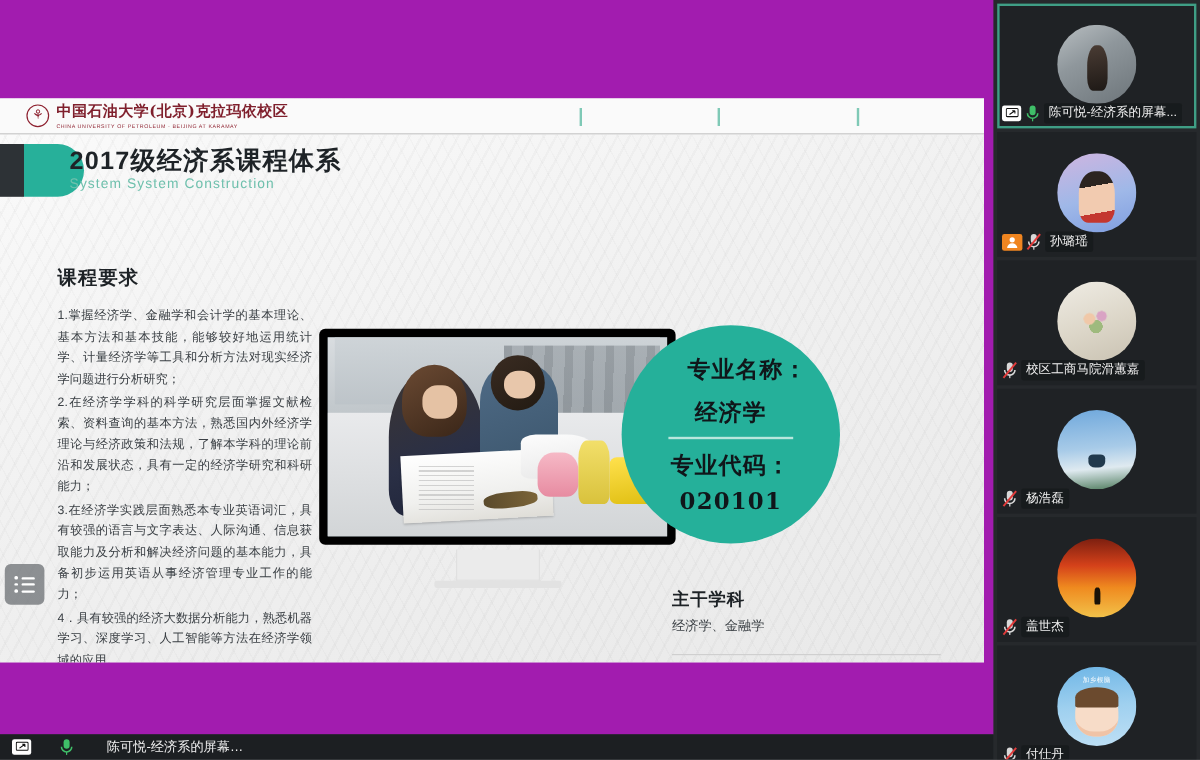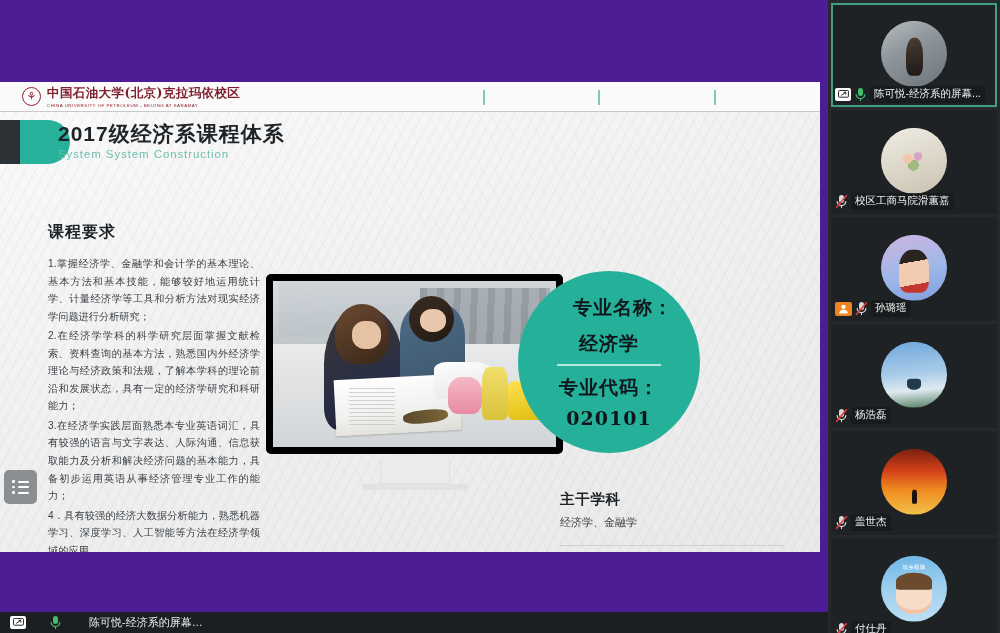--- a/index.html
+++ b/index.html
@@ -7,21 +7,21 @@
     width: 1000px; height: 633px;
     background: #2b2f33;
     font-family: "Liberation Sans", "DejaVu Sans", sans-serif;
     overflow: hidden;
   }
   #app { position: relative; width: 1000px; height: 633px; background: #2b3034; }
 
   
   #share-area {
     position: absolute; left: 0; top: 0; width: 828px; height: 612px;
-    background: #4c1d95; overflow: hidden;
+    background: #a21caf; overflow: hidden;
   }
   #slide {
     position: absolute; left: 0; top: 82px; width: 820px; height: 470px;
     background: #f2f2f2; overflow: hidden;
   }
   #slide::before{
     content:""; position:absolute; inset:0;
     background:
       repeating-linear-gradient(118deg, rgba(0,0,0,0.022) 0 2px, rgba(255,255,255,0) 2px 9px),
       repeating-linear-gradient(62deg, rgba(0,0,0,0.018) 0 1px, rgba(255,255,255,0) 1px 11px),
@@ -352,55 +352,55 @@
               <path d="M2.2 7.3a4.3 4.3 0 0 0 8.6 0" stroke="#3fbf68" stroke-width="1.3" fill="none"></path>
               <rect x="6" y="11.5" width="1" height="2.6" fill="#3fbf68"></rect>
             </svg>
         </span>
         <span class="name-txt">陈可悦-经济系的屏幕...</span>
       </div>
     </div>
 
     <div class="tile">
       <div class="avatar">
-          <div class="av av-b"></div>
-        </div>
-      <div class="name-bar">
+          <div class="av av-c"></div>
+        </div>
+      <div class="name-bar">
+        <span class="badge-host">
+          <svg viewBox="0 0 13 12" width="11" height="10">
+              <circle cx="6.5" cy="3.4" r="2.6" fill="#fff"></circle>
+              <path d="M1.4 11.5a5.1 4.6 0 0 1 10.2 0z" fill="#fff"></path>
+            </svg>
+        </span>
         <span class="mic-off">
           <svg viewBox="0 0 13 15" width="13" height="15">
               <rect x="4" y="1" width="5" height="8" rx="2.5" fill="#d8d8d8"></rect>
               <path d="M2.2 7.3a4.3 4.3 0 0 0 8.6 0" stroke="#d8d8d8" stroke-width="1.3" fill="none"></path>
               <rect x="6" y="11.5" width="1" height="2.6" fill="#d8d8d8"></rect>
               <path d="M1.2 13.8 L11.8 1.2" stroke="#e23b3b" stroke-width="1.6"></path>
             </svg>
         </span>
-        <span class="name-txt">校区工商马院滑蕙嘉</span>
+        <span class="name-txt">孙璐瑶</span>
       </div>
     </div>
 
     <div class="tile">
       <div class="avatar">
-          <div class="av av-c"></div>
-        </div>
-      <div class="name-bar">
-        <span class="badge-host">
-          <svg viewBox="0 0 13 12" width="11" height="10">
-              <circle cx="6.5" cy="3.4" r="2.6" fill="#fff"></circle>
-              <path d="M1.4 11.5a5.1 4.6 0 0 1 10.2 0z" fill="#fff"></path>
-            </svg>
-        </span>
+          <div class="av av-b"></div>
+        </div>
+      <div class="name-bar">
         <span class="mic-off">
           <svg viewBox="0 0 13 15" width="13" height="15">
               <rect x="4" y="1" width="5" height="8" rx="2.5" fill="#d8d8d8"></rect>
               <path d="M2.2 7.3a4.3 4.3 0 0 0 8.6 0" stroke="#d8d8d8" stroke-width="1.3" fill="none"></path>
               <rect x="6" y="11.5" width="1" height="2.6" fill="#d8d8d8"></rect>
               <path d="M1.2 13.8 L11.8 1.2" stroke="#e23b3b" stroke-width="1.6"></path>
             </svg>
         </span>
-        <span class="name-txt">孙璐瑶</span>
+        <span class="name-txt">校区工商马院滑蕙嘉</span>
       </div>
     </div>
 
     <div class="tile">
       <div class="avatar">
           <div class="av av-d"></div>
         </div>
       <div class="name-bar">
         <span class="mic-off">
           <svg viewBox="0 0 13 15" width="13" height="15">

